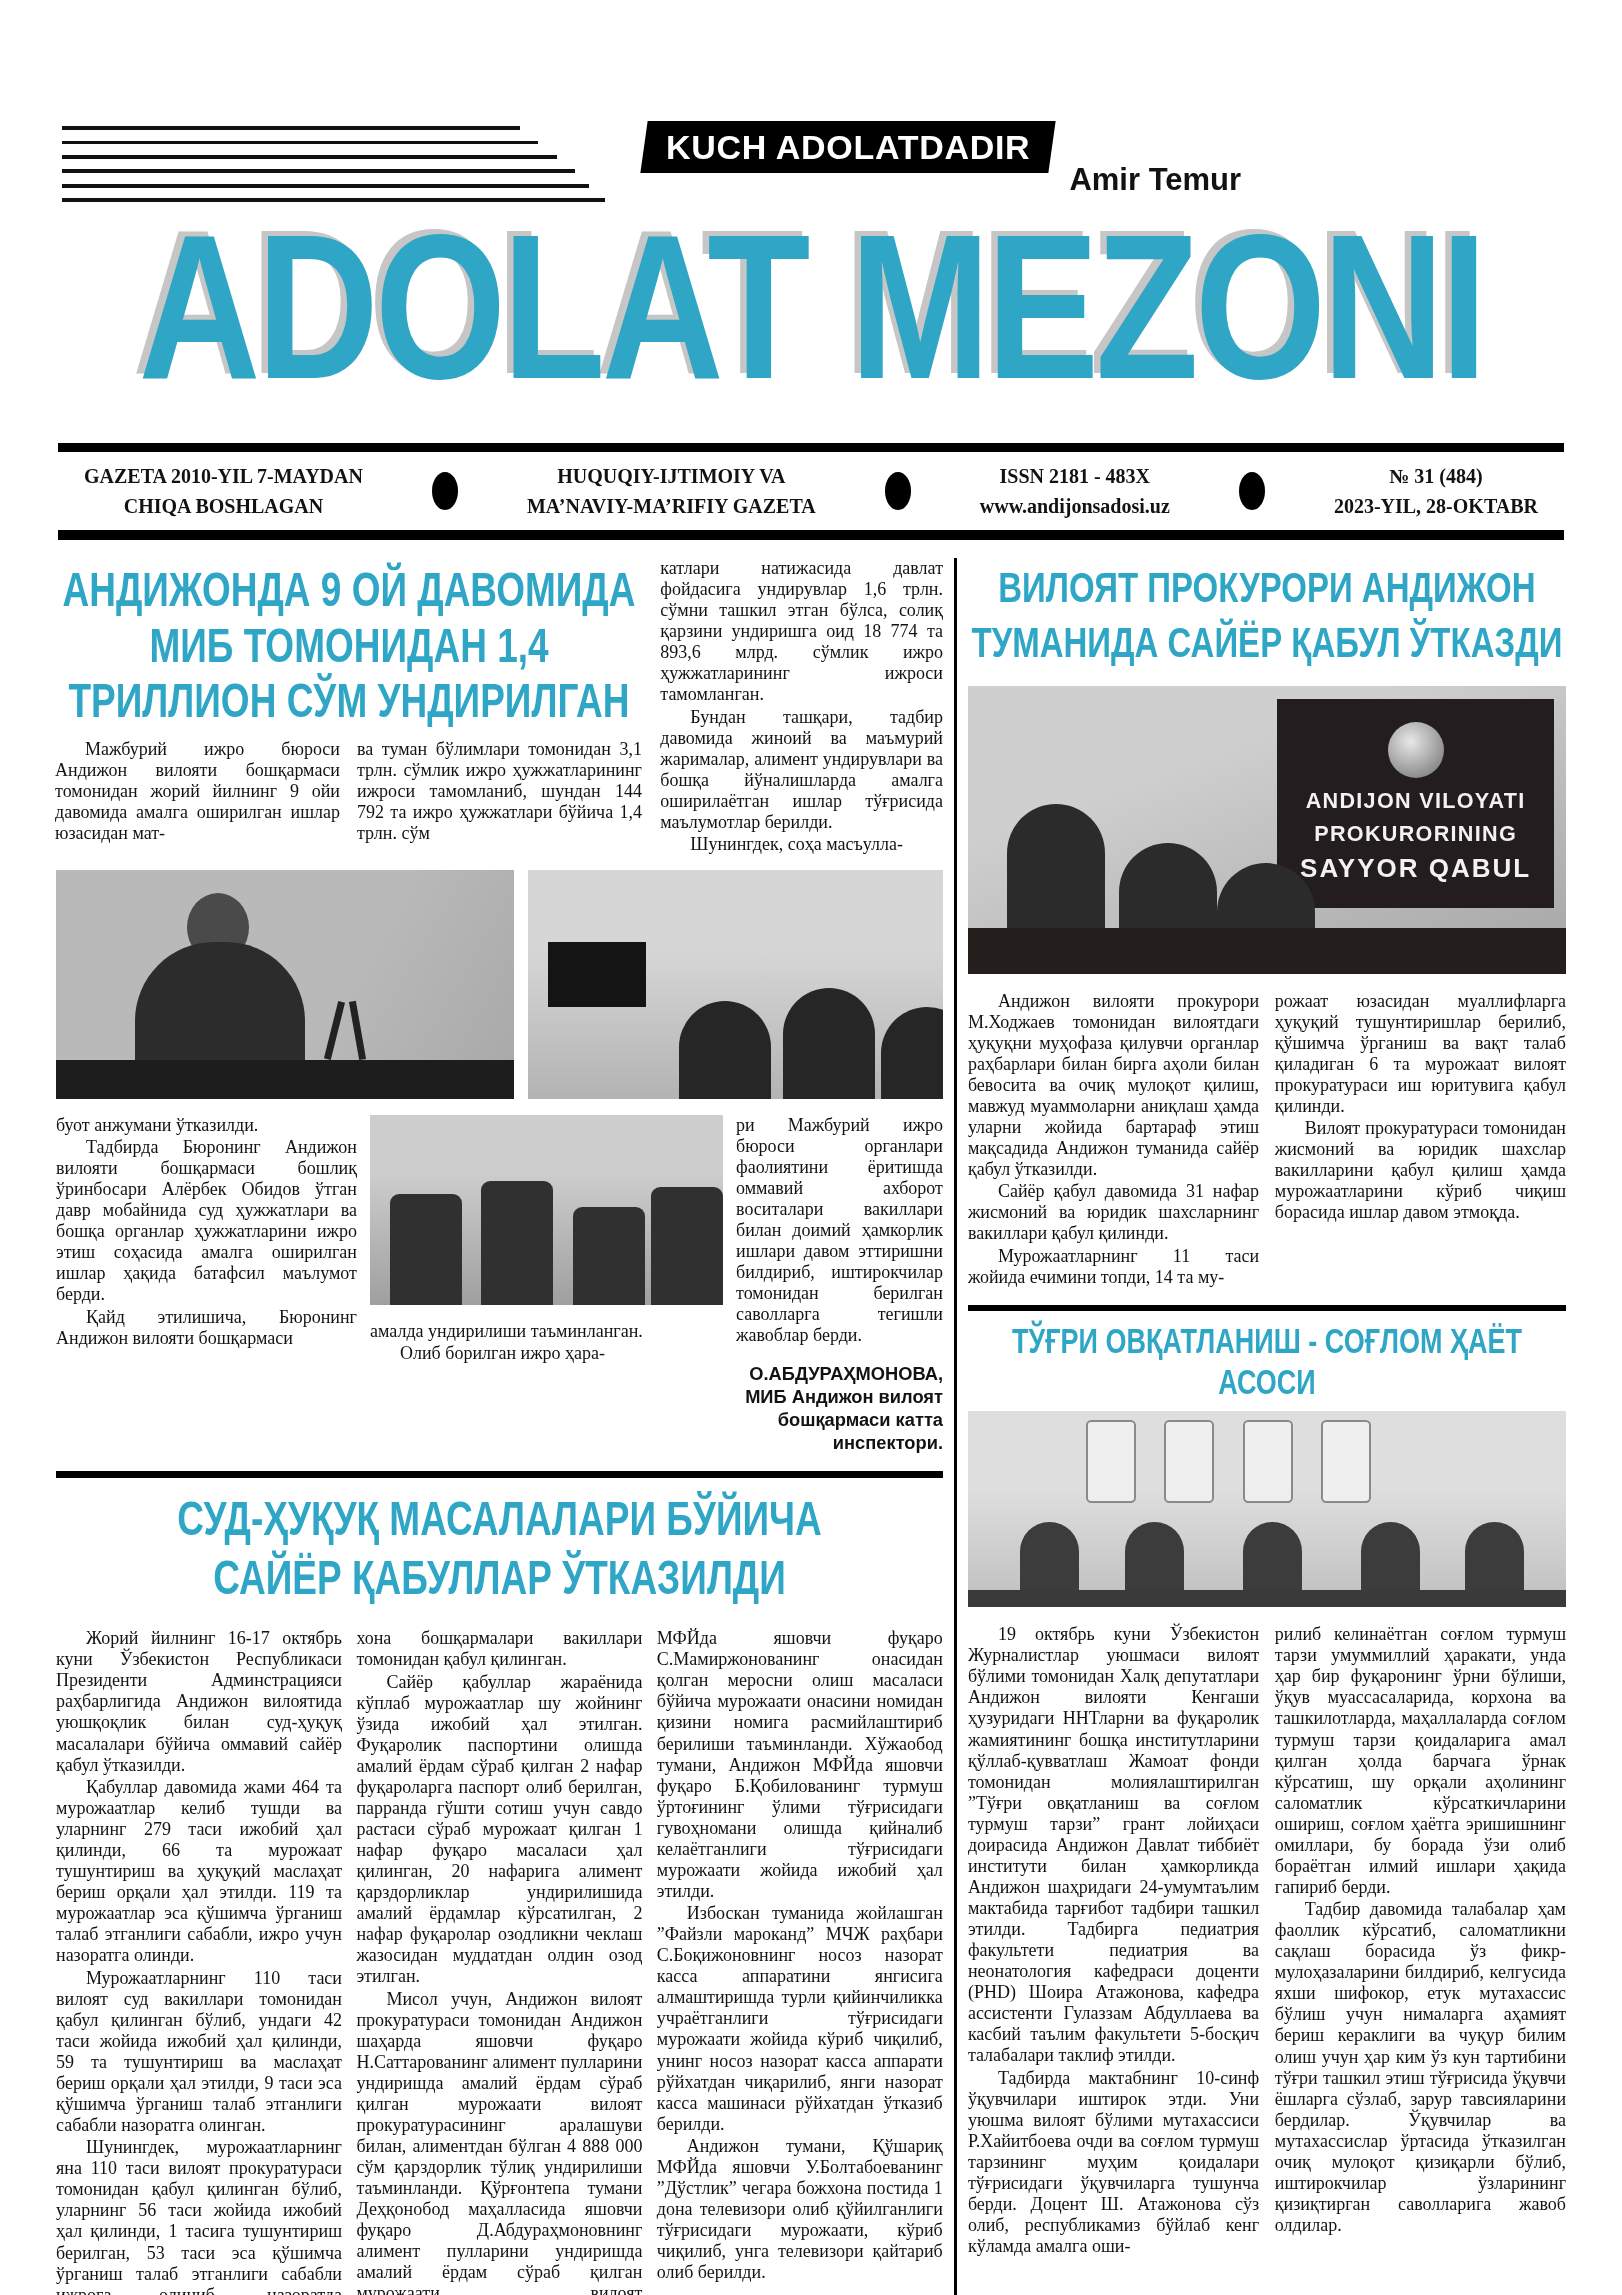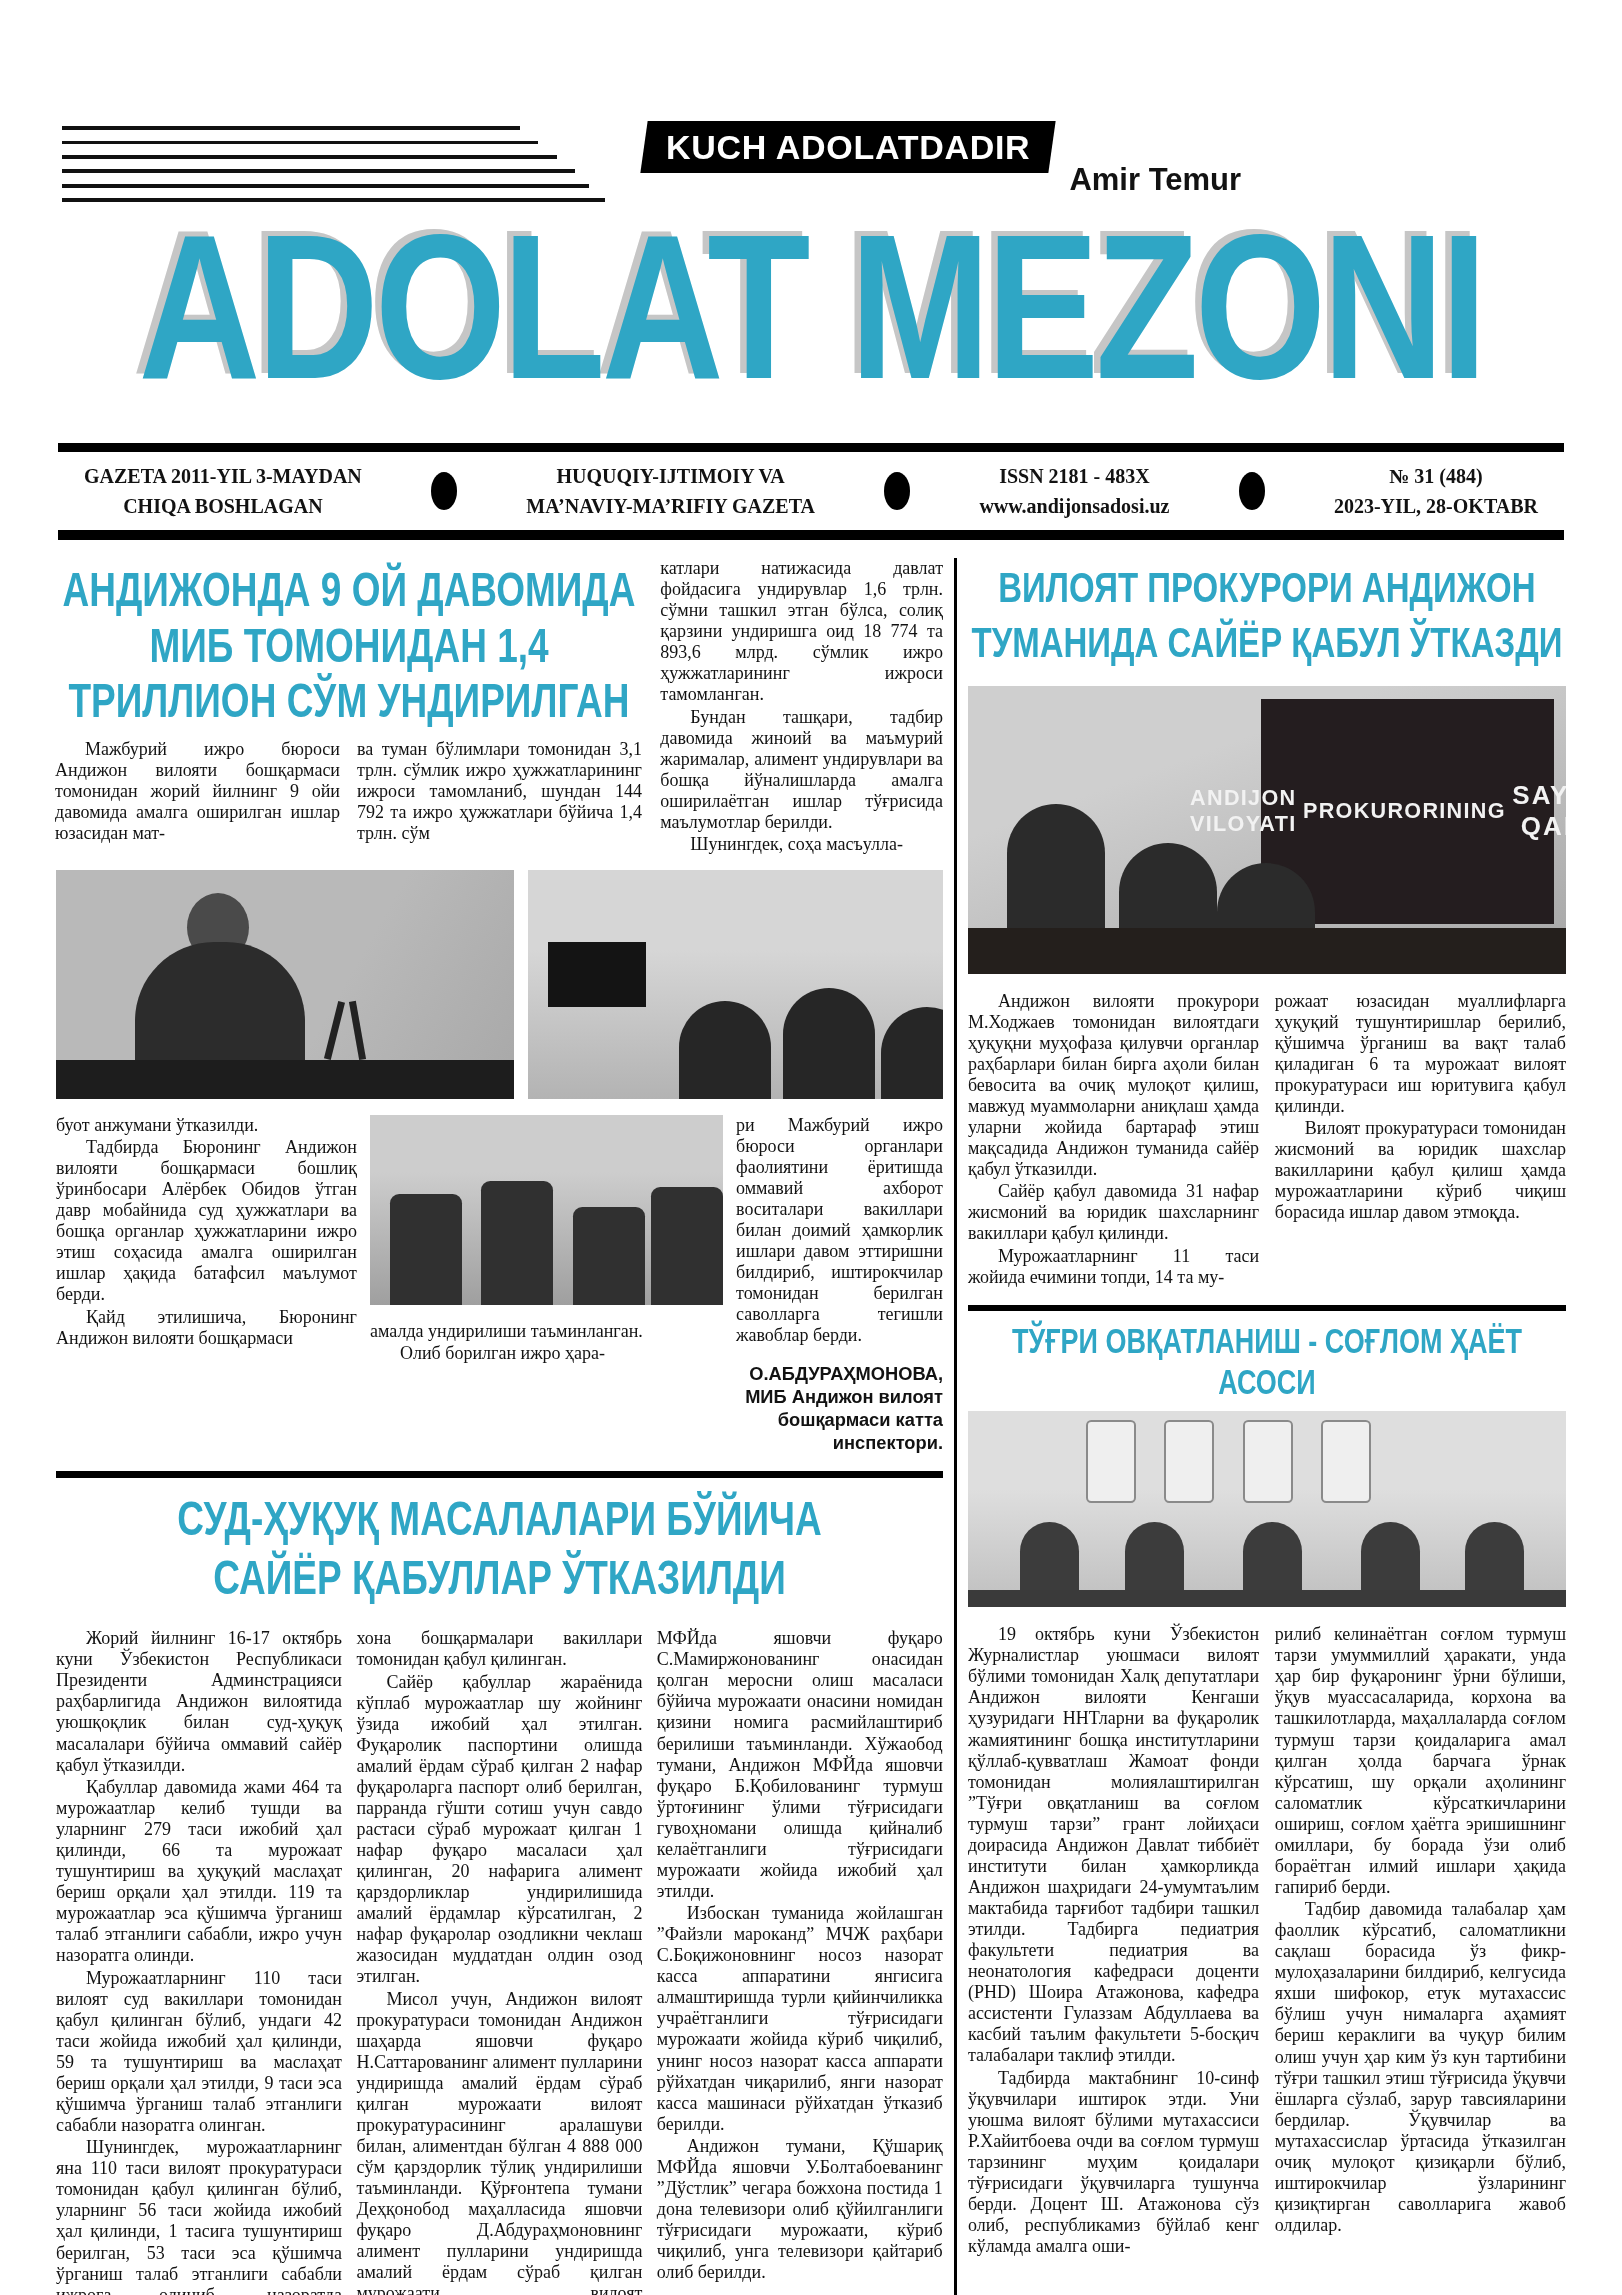--- a/index.html
+++ b/index.html
@@ -75,22 +75,22 @@
   .ph-a .desk{position:absolute;left:0;bottom:0;width:100%;height:39px;background:#1d1d1d;}
   .ph-a .mic{position:absolute;bottom:39px;width:6.5px;height:59px;background:#222;transform:rotate(14deg);}
   .ph-b{flex:1;height:229px;background:linear-gradient(180deg,#d6d6d6 35%,#b3b3b3);}
   .ph-b .monitor{position:absolute;left:19.6px;top:72px;width:98px;height:65px;background:#141414;}
   .ph-b .man{position:absolute;bottom:0;width:92px;height:98px;background:#262626;border-radius:46px 46px 0 0;}
   .ph-c{width:353px;height:190px;background:linear-gradient(180deg,#cdcdcd 30%,#9f9f9f);}
   .ph-c .back{position:absolute;bottom:0;width:72px;height:111px;background:#303030;border-radius:9.2px 9.2px 0 0;}
   .ph-r1{width:100%;height:288px;background:linear-gradient(160deg,#cfcfcf 30%,#a5a5a5);}
   .banner{
     position:absolute;right:11.8px;top:13px;width:46%;height:72%;background:#241d1f;
-    color:#f2f2f2;display:flex;flex-direction:row;align-items:center;justify-content:center;
-    text-align:center;font-weight:bold;gap:6.5px;padding:9px;
+    color:#f2f2f2;display:flex;flex-direction:column;align-items:center;justify-content:center;
+    text-align:center;font-weight:bold;gap:6.5px;padding:1px;
   }
   .banner .emb{width:56px;height:56px;border-radius:50%;background:radial-gradient(circle at 40% 35%,#e8e8e8,#6b6b6b);margin-bottom:3.9px;}
   .banner .b1{font-size:21.6px;letter-spacing:1.3px;}
   .banner .b2{font-size:26px;letter-spacing:2px;}
   .ph-r1 .man{position:absolute;bottom:0;width:98px;height:131px;background:#2b2b2b;border-radius:49px 49px 0 0;}
   .ph-r2{width:100%;height:196px;background:linear-gradient(180deg,#dedede 40%,#bfbfbf);}
   .ph-r2 .pupil{position:absolute;bottom:13px;width:59px;height:72px;background:#3c3c3c;border-radius:29.4px 29.4px 0 0;}
   .ph-r2 .poster{position:absolute;top:9.2px;width:46px;height:79px;background:#efefef;border:2px solid #8a8a8a;border-radius:5.2px;}
   a.site{color:inherit;text-decoration:none;}
 </style>
@@ -111,21 +111,21 @@
     <div class="kuch-box">
       <span>KUCH ADOLATDADIR</span>
     </div>
     <div class="amir">Amir Temur</div>
   </div>
 
   <div class="mast-title" style="color:#2fa6c5">ADOLAT MEZONI</div>
 
   <div class="info-bar">
     <div class="info-seg">
-      <div>GAZETA 2011-YIL 3-MAYDAN</div>
+      <div>GAZETA 2010-YIL 7-MAYDAN</div>
       <div>CHIQA BOSHLAGAN</div>
     </div>
     <div class="info-dot"></div>
     <div class="info-seg">
       <div>HUQUQIY-IJTIMOIY VA</div>
       <div>MA’NAVIY-MA’RIFIY GAZETA</div>
     </div>
     <div class="info-dot"></div>
     <div class="info-seg">
       <div>ISSN 2181 - 483X</div>

